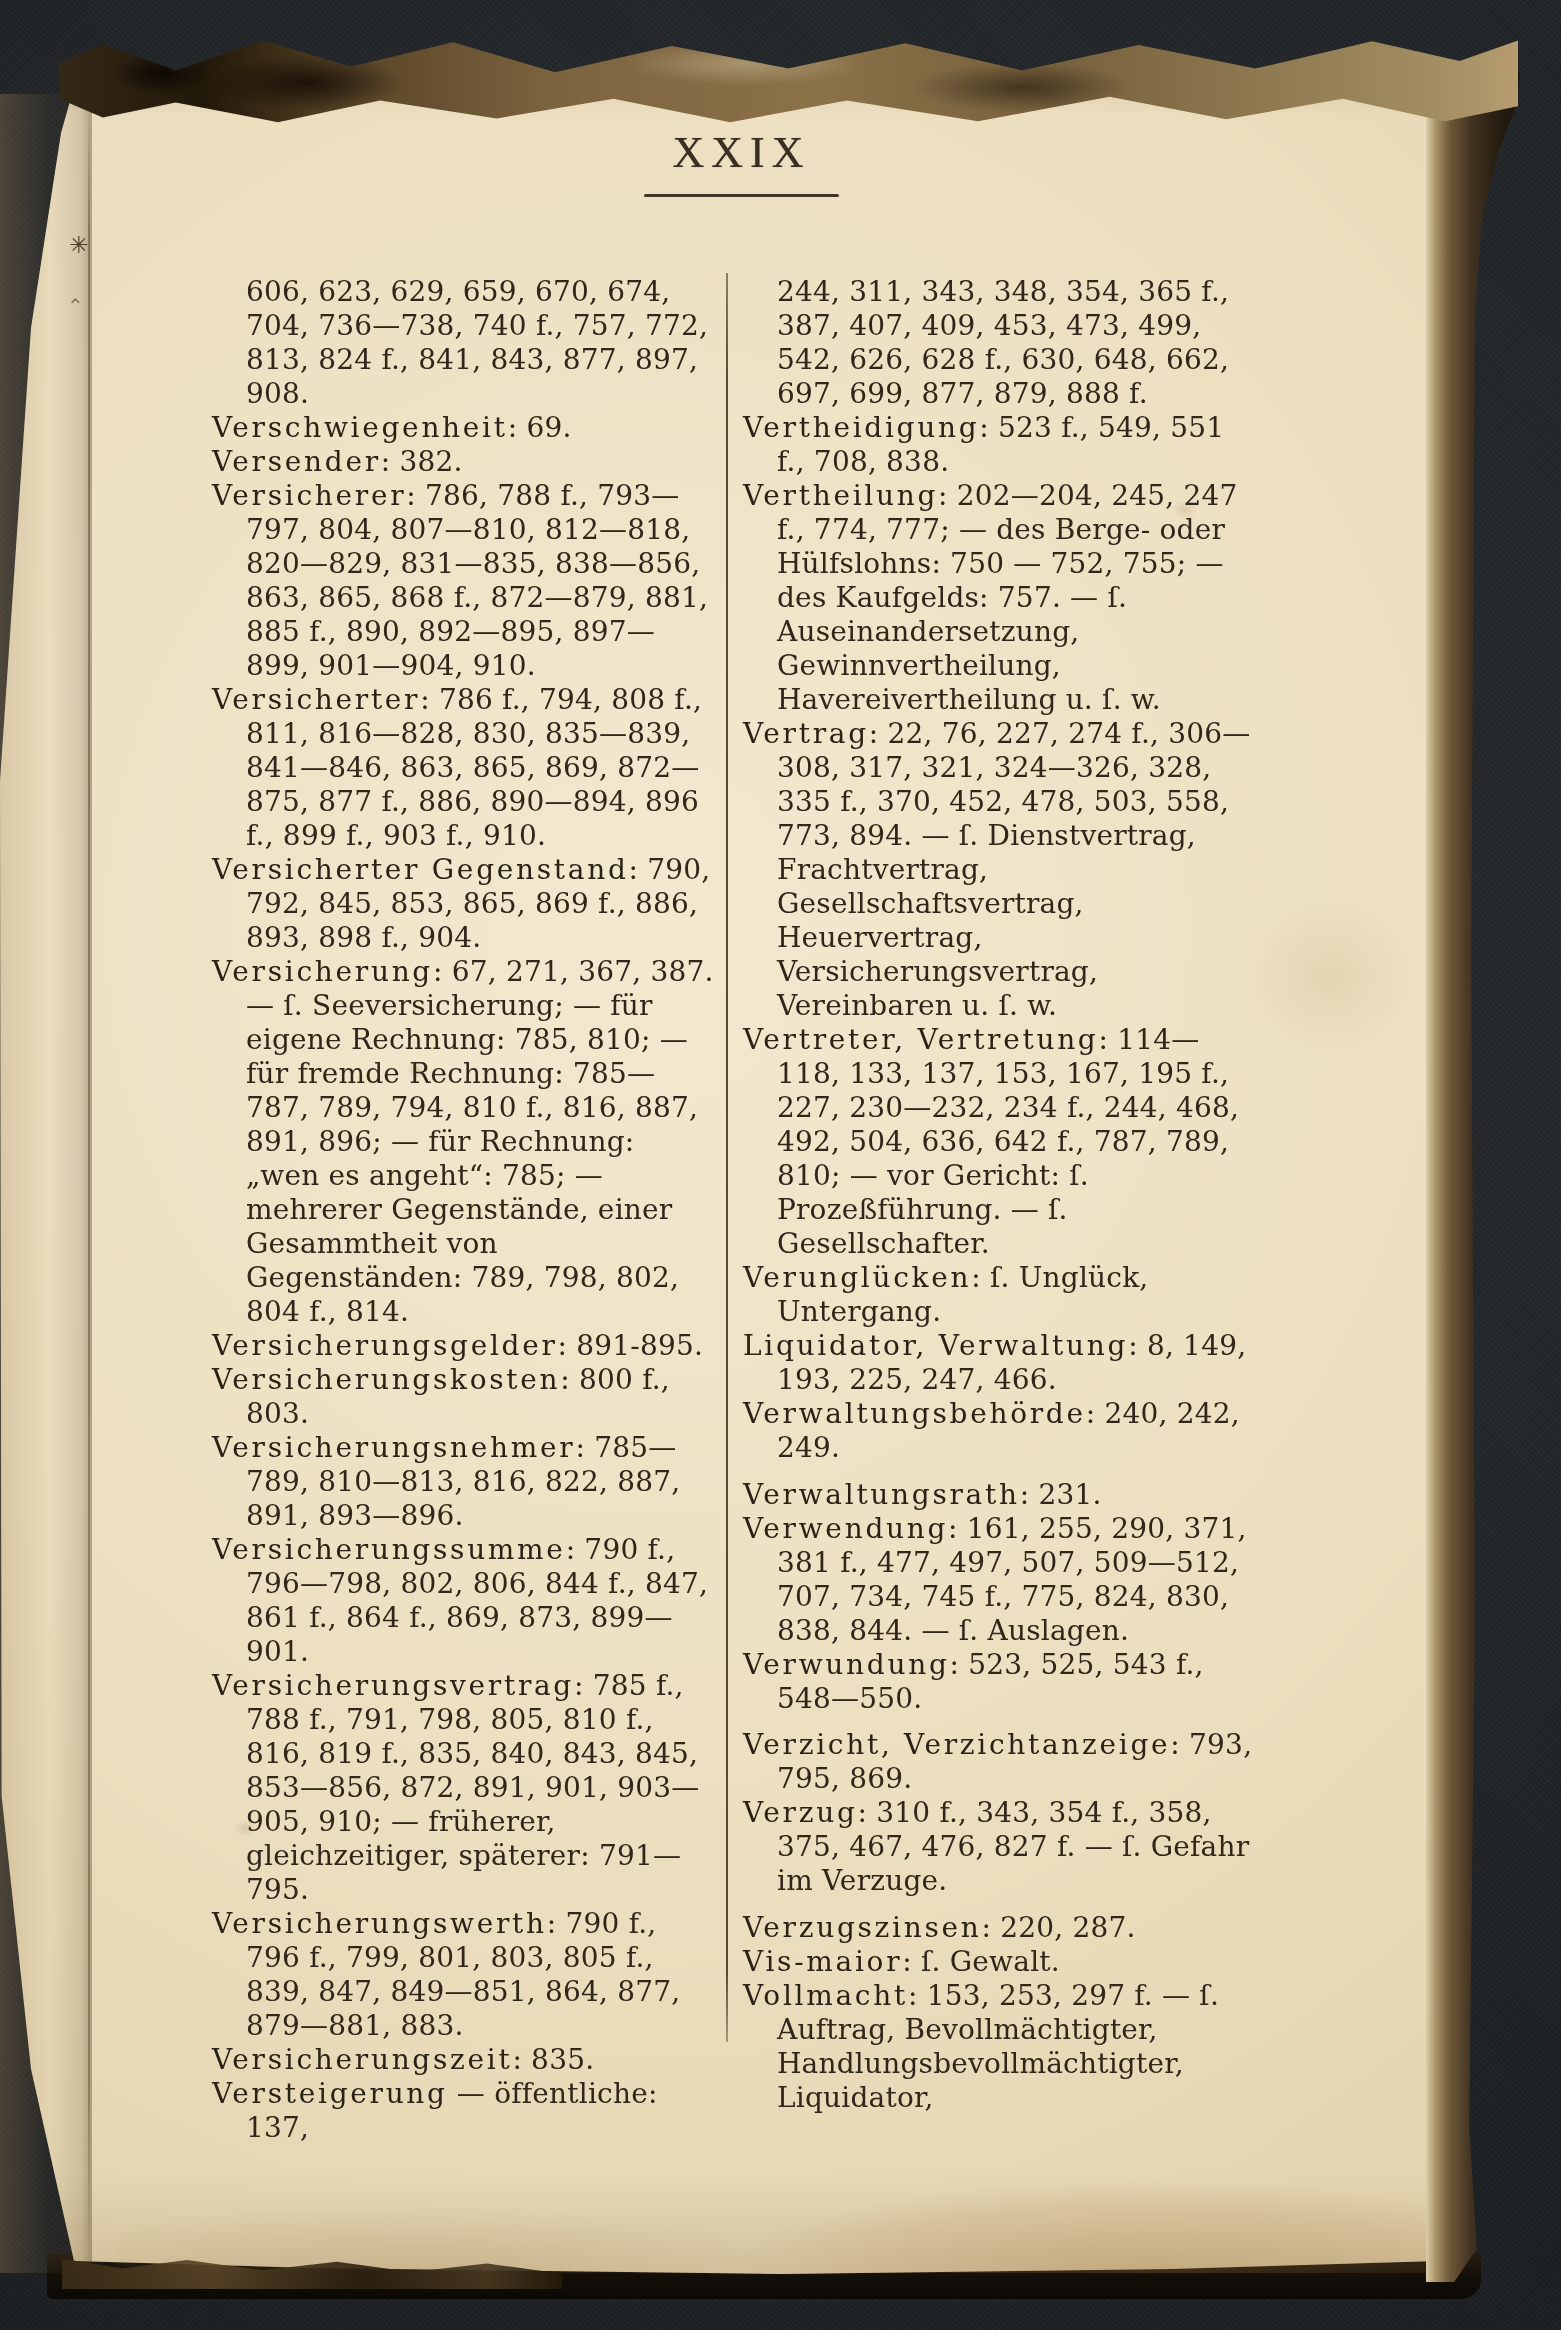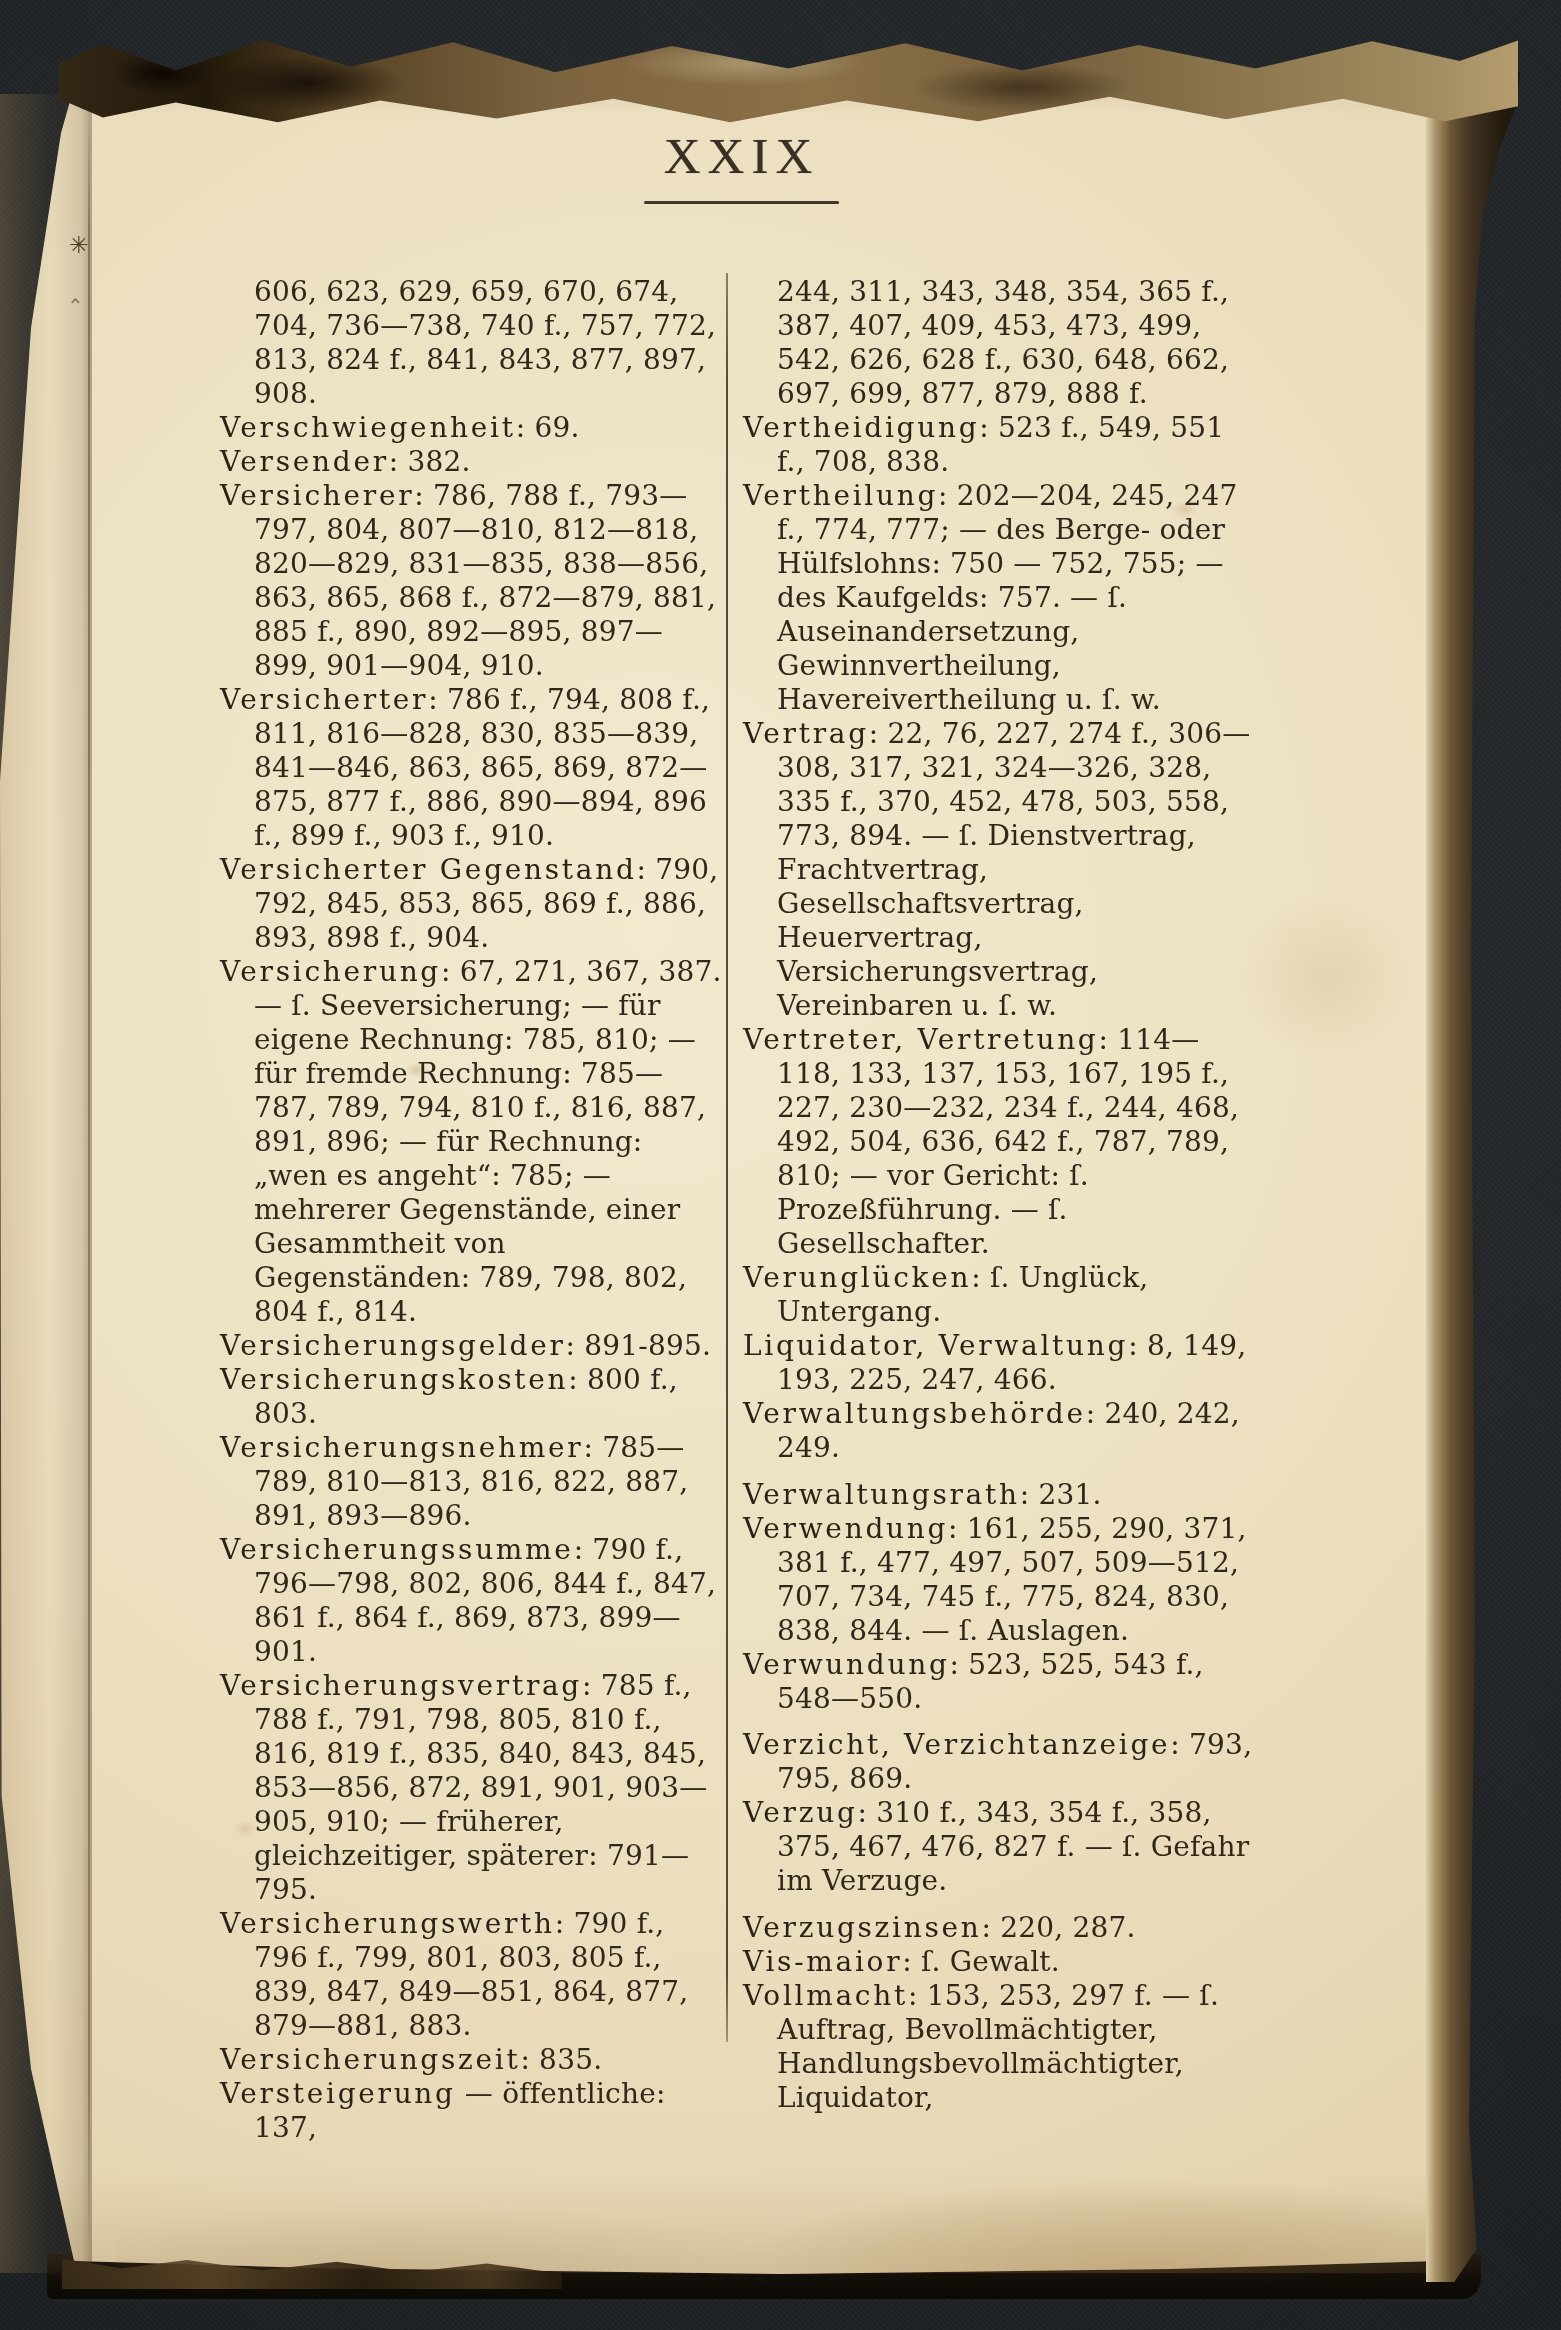--- a/index.html
+++ b/index.html
@@ -91,37 +91,37 @@
   .fox1{ position:absolute; left:406px; top:1062px; width:20px; height:15.6px; z-index:4;
     background:radial-gradient(50% 50% at 50% 50%, rgba(140,100,50,0.22), rgba(140,100,50,0)); }
   .fox2{ position:absolute; left:1171px; top:500px; width:26.6px; height:19px; z-index:4;
     background:radial-gradient(50% 50% at 50% 50%, rgba(140,100,50,0.18), rgba(140,100,50,0)); }
   .fox3{ position:absolute; left:234px; top:1820px; width:22px; height:17px; z-index:4;
     background:radial-gradient(50% 50% at 50% 50%, rgba(140,100,50,0.16), rgba(140,100,50,0)); }
 
   
   .folio-wrap{ position:absolute; left:195px; top:127px; width:1093px; text-align:center; z-index:7; }
   .folio{
-    font-family:"Liberation Serif", serif; font-size:51px; letter-spacing:7px;
+    font-family:"Liberation Serif", serif; font-size:44px; letter-spacing:7px;
     color:#392f22; text-shadow:0 0 0.8px rgba(57,47,34,0.6);
   }
   .head-rule{ width:195px; height:3.9px; margin:15.6px auto 0; background:#40362a; border-radius:1.6px; }
 
   .col-divider{
     position:absolute; left:726px; top:273px; width:2.3px; height:1769px; z-index:7;
     background:linear-gradient(180deg, rgba(58,47,33,0.55) 0%, rgba(58,47,33,0.85) 6%,
                rgba(58,47,33,0.85) 96%, rgba(58,47,33,0.4) 100%);
   }
 
   .index-col{
     position:absolute; top:275px; z-index:7;
     font-size:28px; line-height:34px; color:#30261a;
     text-rendering:optimizeLegibility;
   }
-  .col-left{ left:220px; width:503px; }
+  .col-left{ left:212px; width:503px; }
   .col-right{ left:743px; width:515px; }
   .entry{ padding-left:34px; text-indent:-34px; }
   .entry.cont{ text-indent:0; }
   .entry.gap{ margin-top:12.5px; }
   .entry .head{ letter-spacing:2.7px; color:#2b2216; }
   .entry .tail{ letter-spacing:0.2px; }
 </style>
 </head>
 <body>
 

